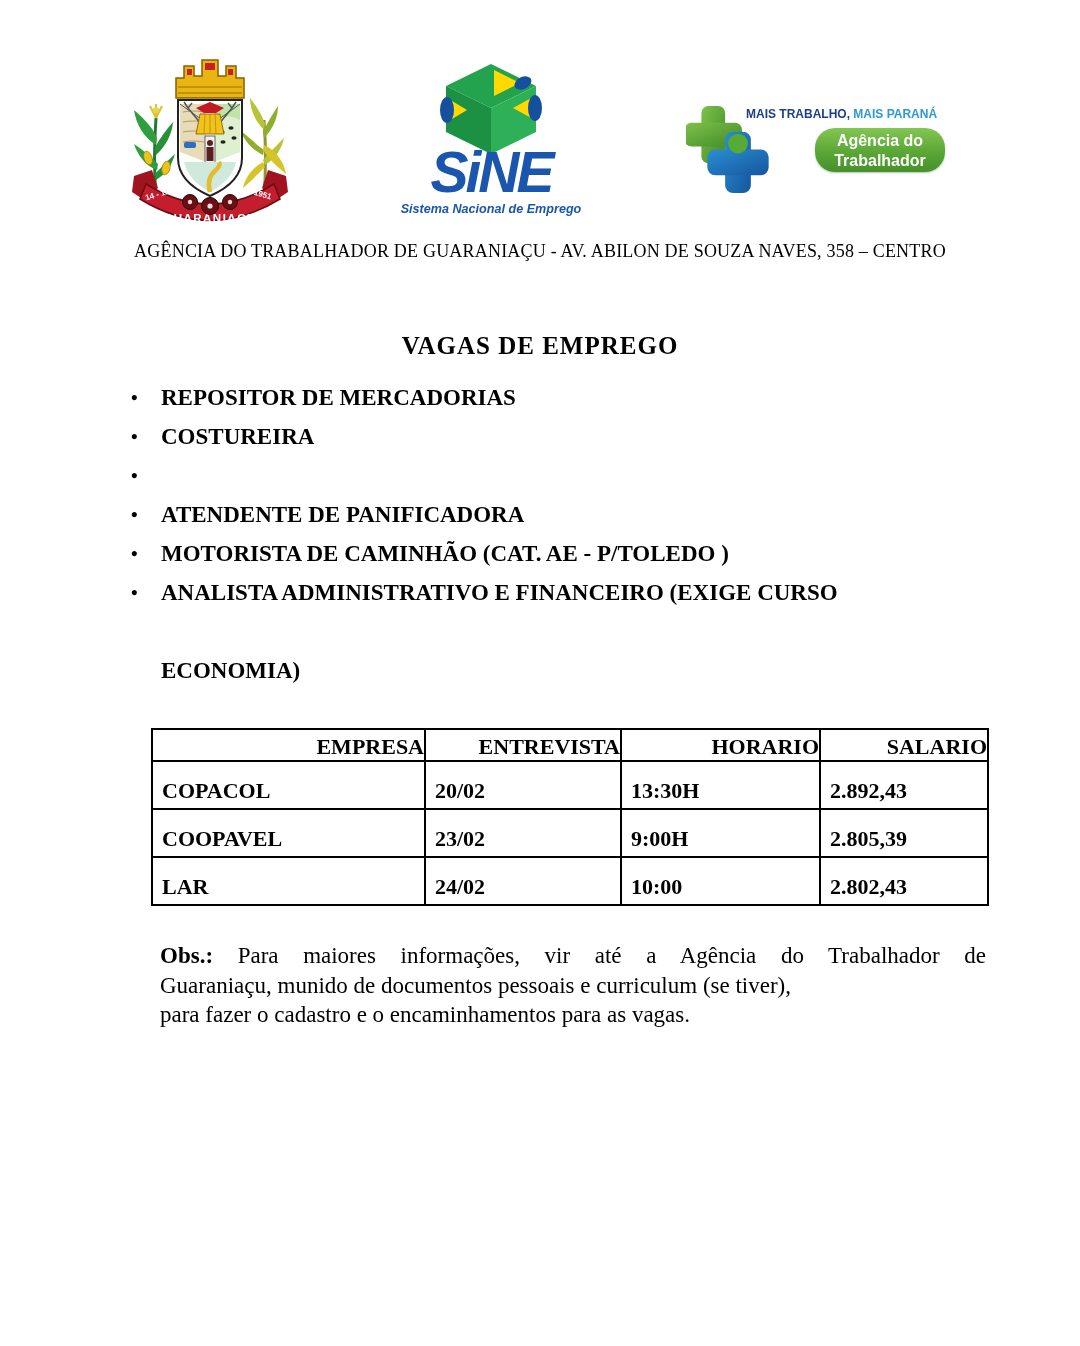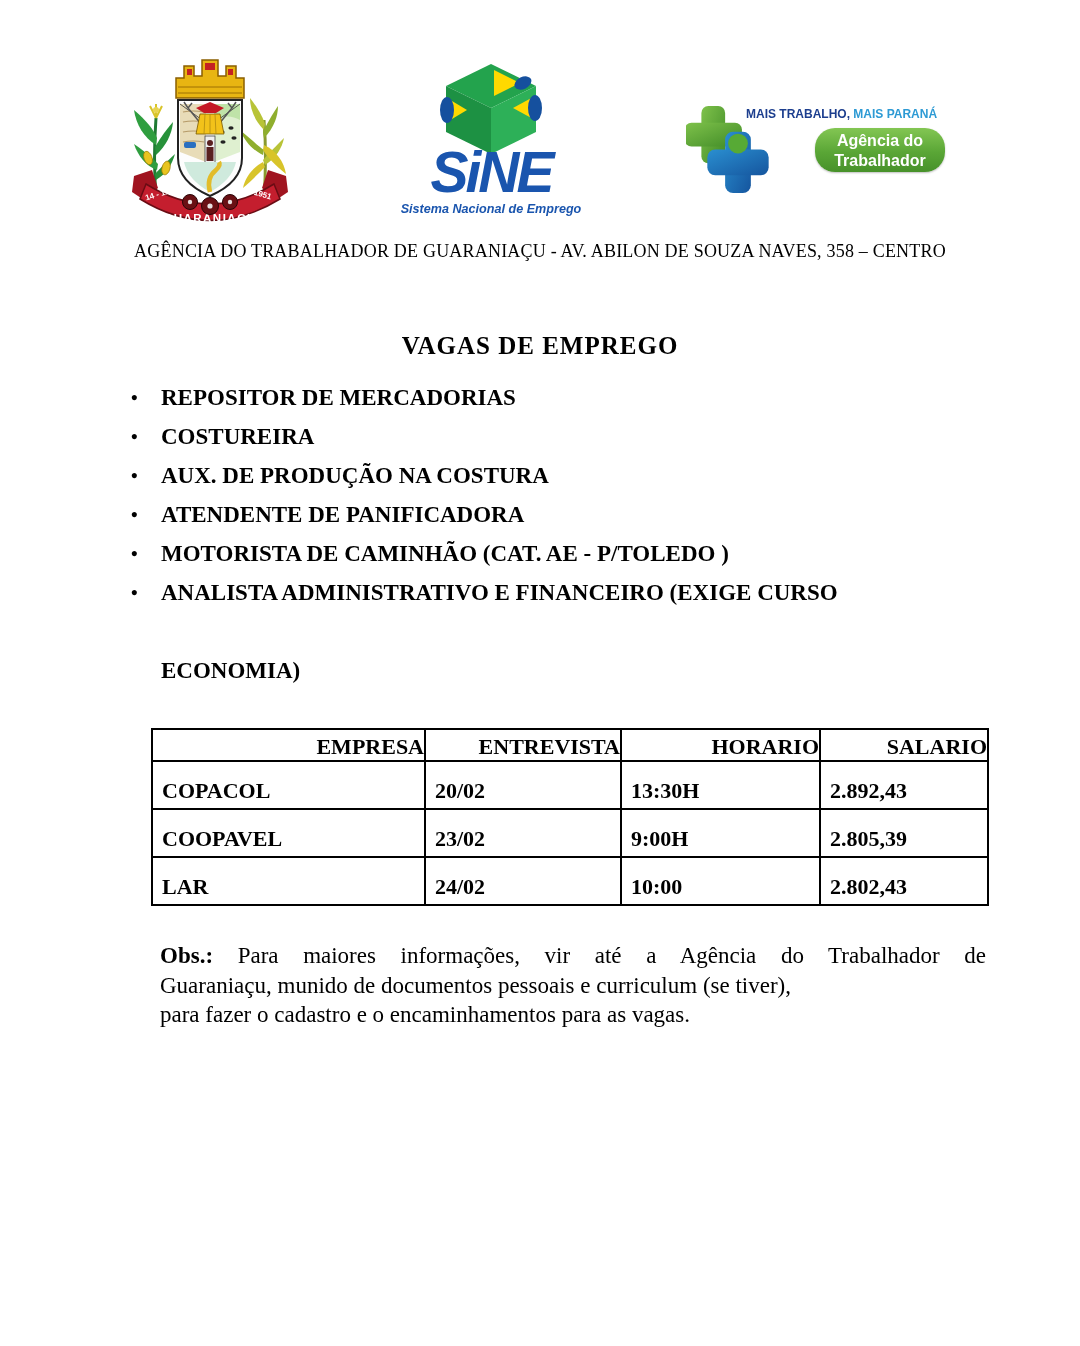--- a/index.html
+++ b/index.html
@@ -204,21 +204,20 @@
     <li>
         <span class="dot">•</span>
         <span class="jt">REPOSITOR DE MERCADORIAS</span>
       </li>
     <li>
         <span class="dot">•</span>
         <span class="jt">COSTUREIRA</span>
       </li>
     <li>
         <span class="dot">•</span>
-        <span class="jt">AUX. DE PRODUÇÃO NA COSTURA</span>
       </li>
     <li>
         <span class="dot">•</span>
         <span class="jt">ATENDENTE DE PANIFICADORA</span>
       </li>
     <li>
         <span class="dot">•</span>
         <span class="jt">MOTORISTA DE CAMINHÃO (CAT.  AE -  P/TOLEDO )</span>
       </li>
     <li>

